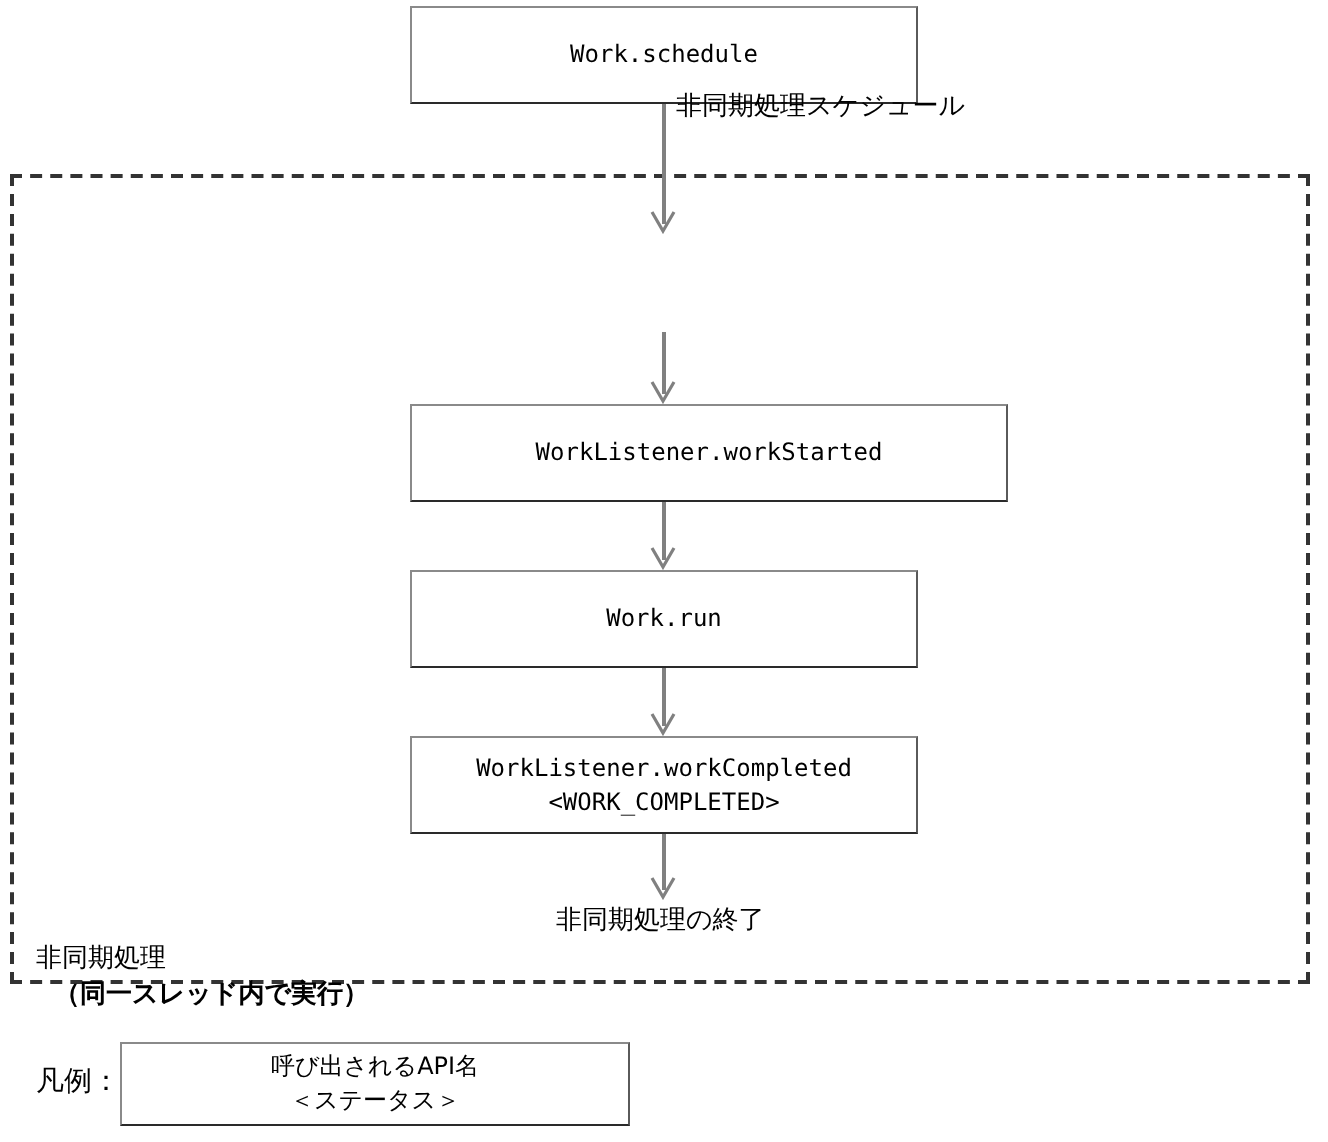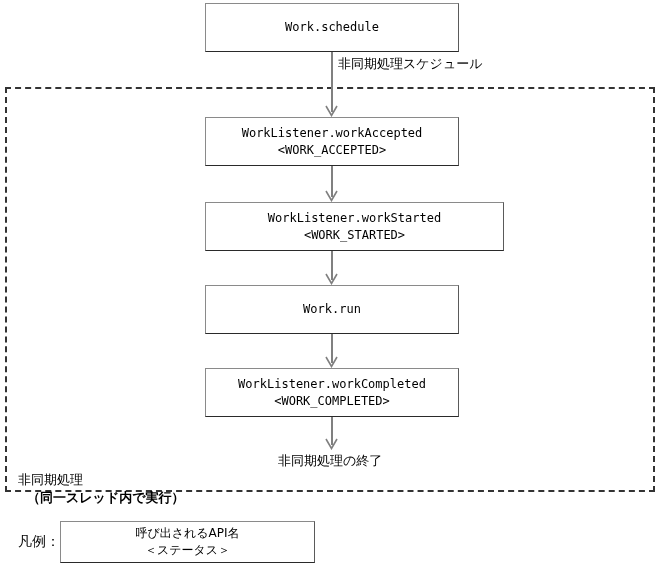--- a/index.html
+++ b/index.html
@@ -81,21 +81,21 @@
 
   
   .label {
     position: absolute;
     font-family: "DejaVu Sans", "Liberation Sans", sans-serif;
     font-size: 13px;
     line-height: 18px;
     color: #000000;
     white-space: nowrap;
   }
-  #label-schedule { left: 338px; top: 55px; }
+  #label-schedule { left: 338px; top: 45px; }
   #label-end      { left: 278px; top: 452px; }
   #label-async    { left: 18px;  top: 437px; margin-top: 34px; }
   #label-async .l2 { display: block; padding-left: 9px; font-weight: bold; }
   #label-legend   { left: 18px;  top: 532px; font-size: 14px; }
 
   
   #legend-box {
     position: absolute;
     left: 60px;
     top: 521px;
@@ -156,28 +156,23 @@
   <div class="arrowhead" style="left:325px; top:438px;">
     <svg width="13" height="12" viewBox="0 0 13 12">
       <path d="M1 1 L6.5 10.5 L12 1" fill="none" stroke="#808080" stroke-width="1.6"></path>
     </svg>
   </div>
 
   <div class="node" id="node-schedule">
     <span class="l1">Work.schedule</span>
   </div>
 
-  <div class="node" id="node-accepted">
-    <span class="l1">WorkListener.workAccepted</span>
-    <span class="l2">&lt;WORK_ACCEPTED&gt;</span>
-  </div>
 
   <div class="node" id="node-started">
     <span class="l1">WorkListener.workStarted</span>
-    <span class="l2">&lt;WORK_STARTED&gt;</span>
   </div>
 
   <div class="node" id="node-run">
     <span class="l1">Work.run</span>
   </div>
 
   <div class="node" id="node-completed">
     <span class="l1">WorkListener.workCompleted</span>
     <span class="l2">&lt;WORK_COMPLETED&gt;</span>
   </div>

